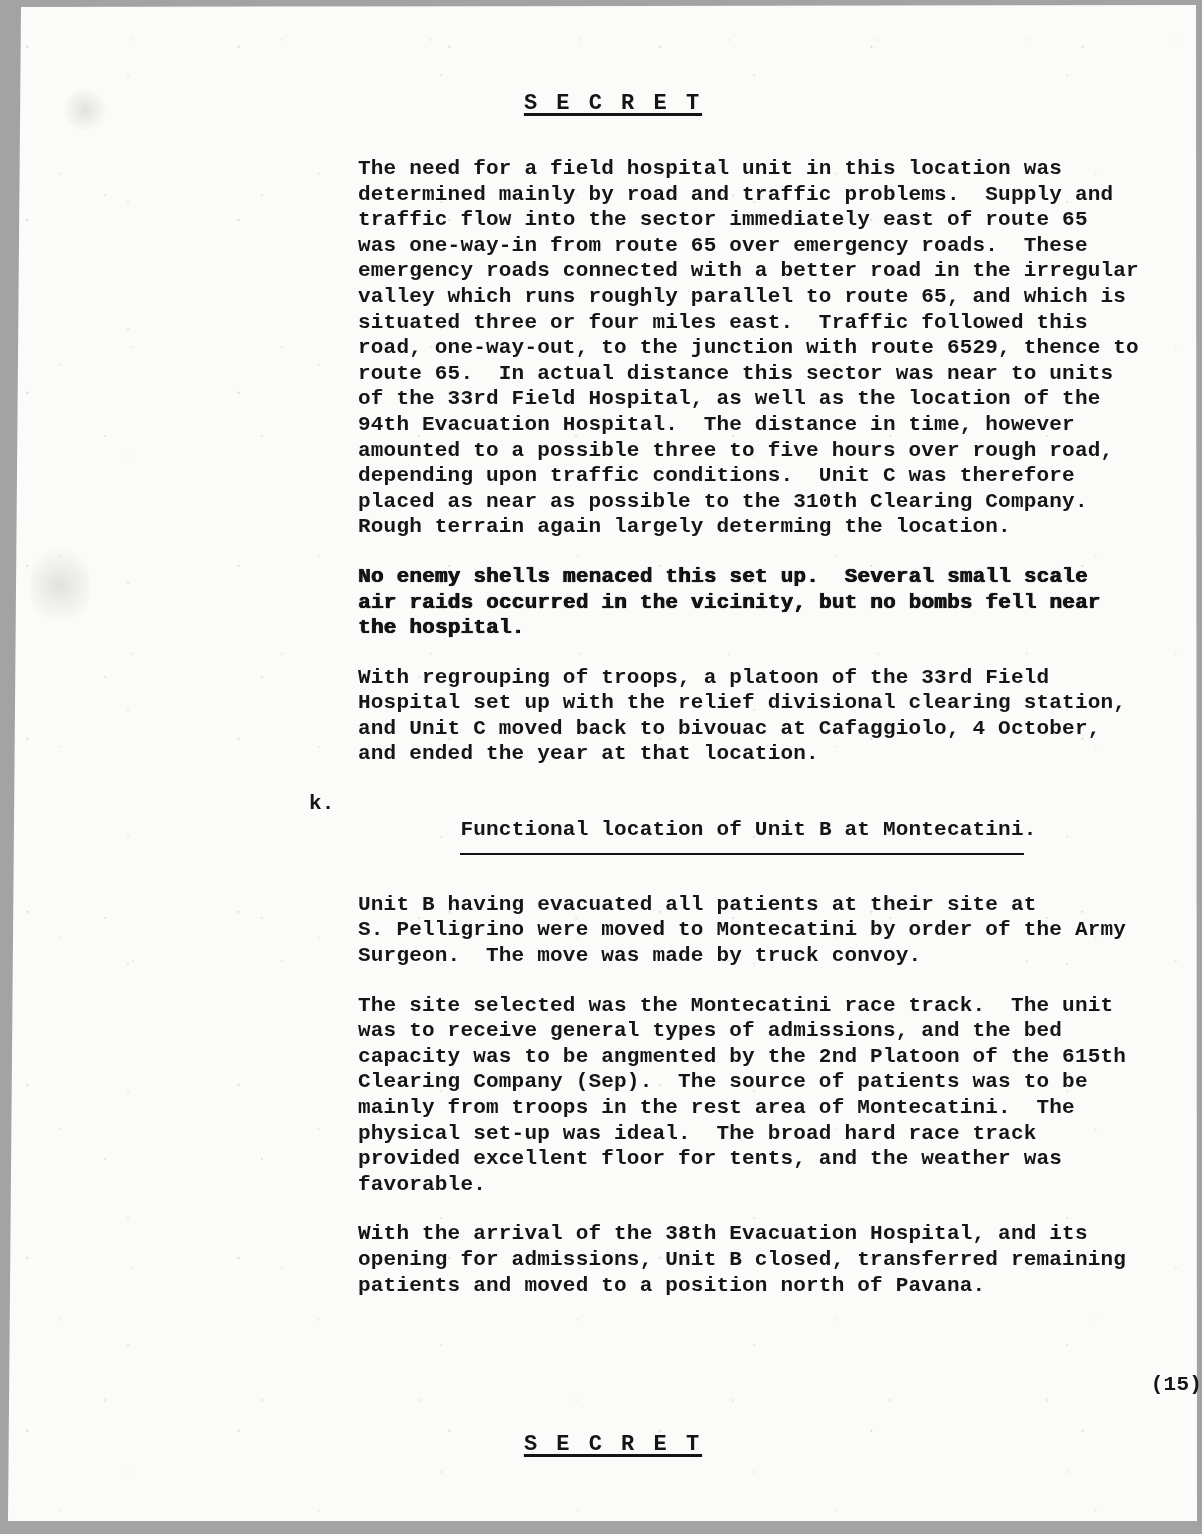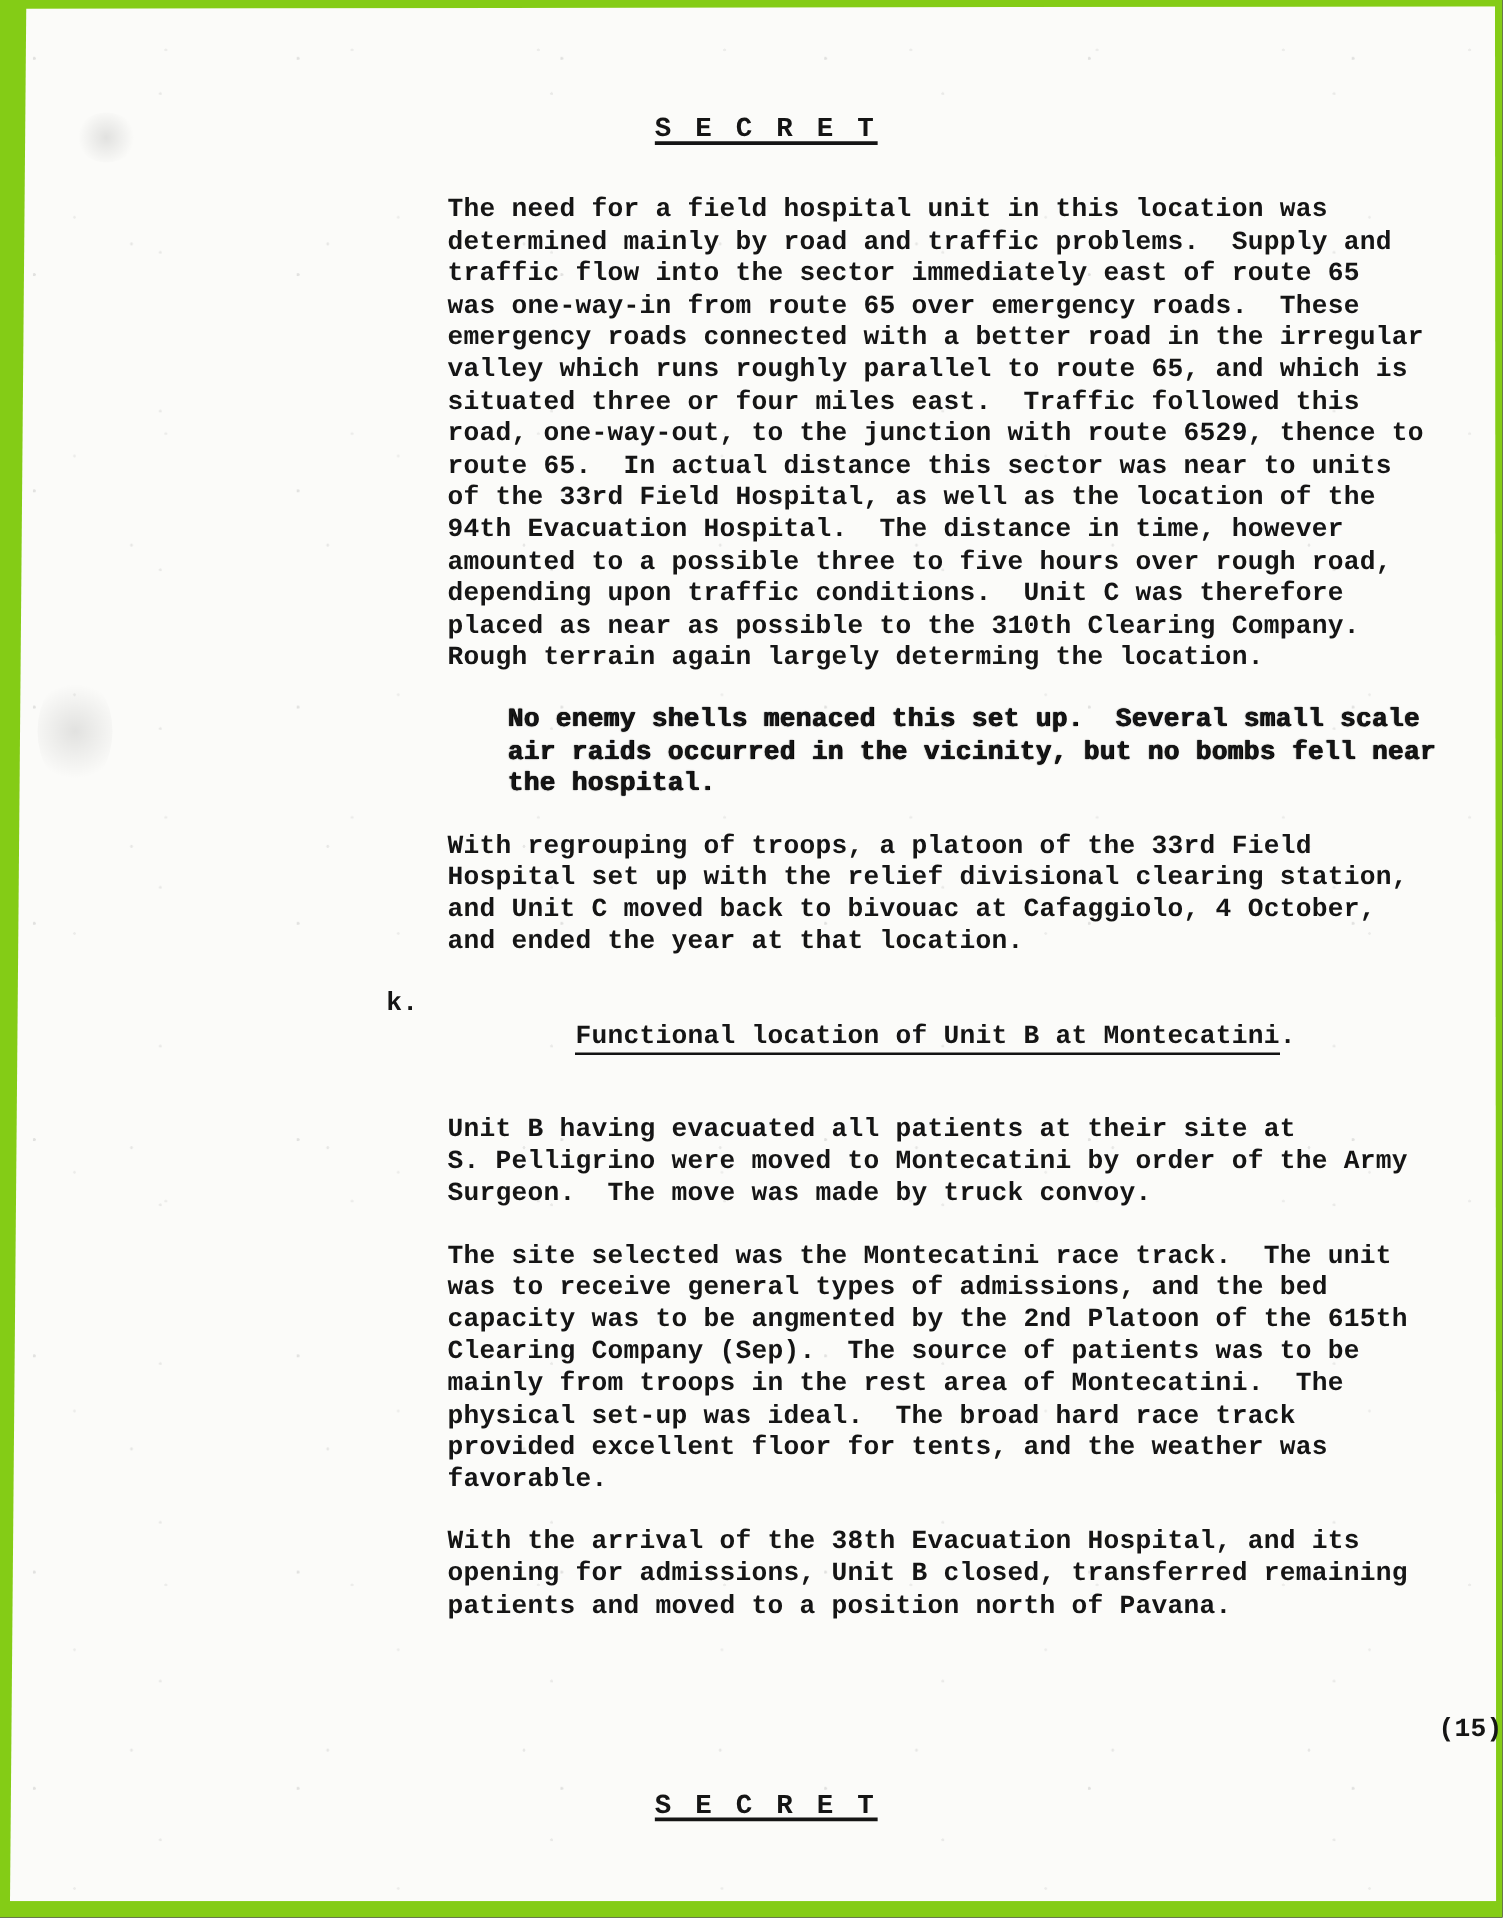--- a/index.html
+++ b/index.html
@@ -4,21 +4,21 @@
 <style>
   html, body {
     margin: 0;
     padding: 0;
     background: #2a2a2a;
   }
   .scan {
     position: relative;
     width: 1202px;
     height: 1534px;
-    background: #84cc16; 
+    background: #a3a3a3; 
     overflow: hidden;
     font-family: "Liberation Mono", "DejaVu Sans Mono", monospace;
     text-decoration: underline;
   }
   .paper {
     position: absolute;
     inset: 0;
     background-color: #fbfbf9;
     
     background-image:
@@ -65,35 +65,34 @@
     left: 358px;
     top: 156px;
     width: 800px;
   }
   .para {
     white-space: pre;
     margin: 0 0 24px 0;
   }
   .para.double-struck {
     text-shadow: 0 0 1px #000, 0.6px 0 0 #000;
-    margin-left: 48px;
   }
   .section-heading {
     position: relative;
     margin: 0 0 24px 0;
     white-space: pre;
   }
   .section-marker {
     position: absolute;
     left: -49px;
     top: 0;
   }
   .section-title {
     border-bottom: 2.5px solid #131313;
-    padding-bottom: 1px;
+    padding-bottom: 12px;
   }
   .page-number {
     position: absolute;
     top: 1372px;
     width: 100%;
     text-align: right;
     white-space: pre;
   }
 </style>
 </head>

